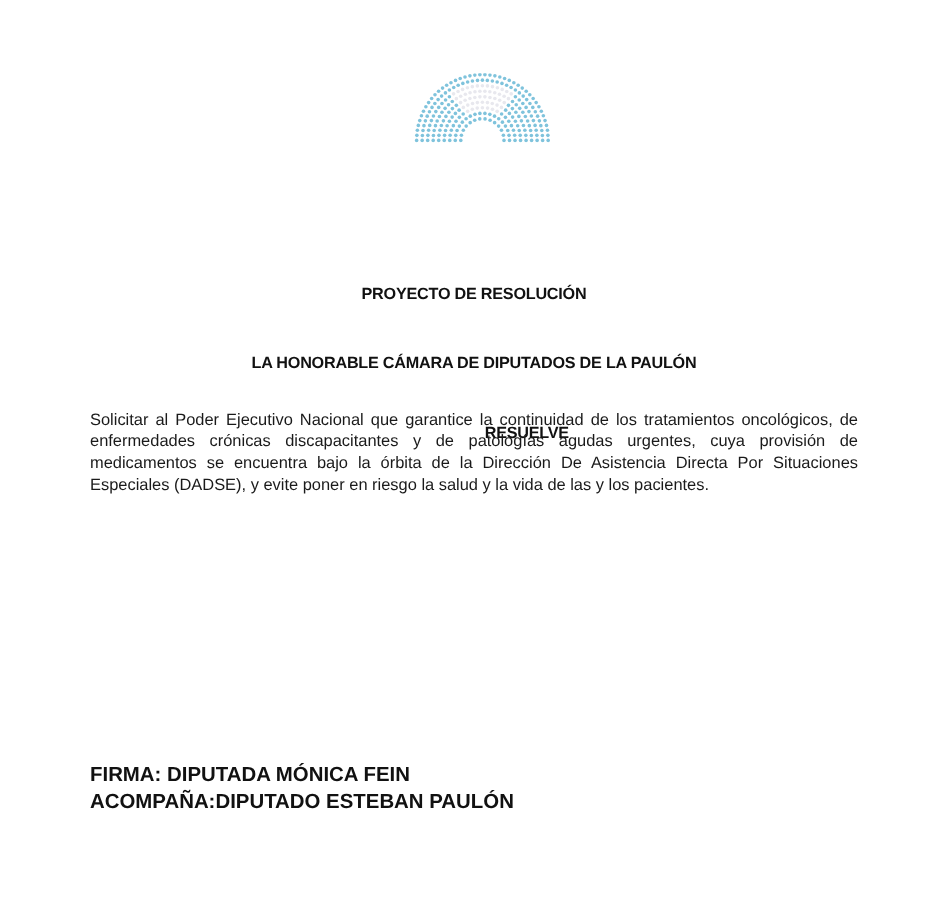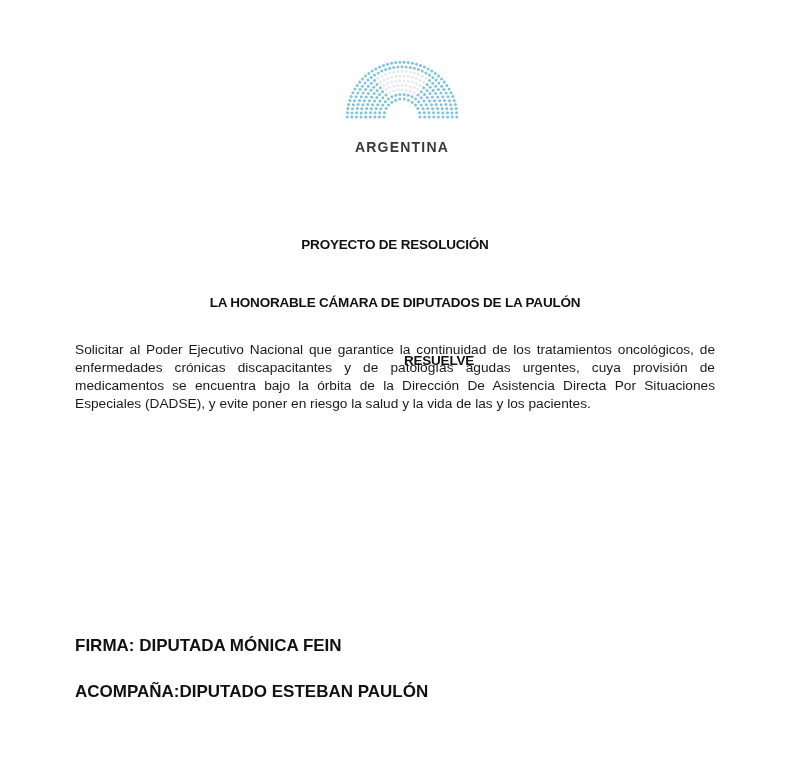--- a/index.html
+++ b/index.html
@@ -270,23 +270,22 @@
       <circle cx="104.8" cy="24.5" r="1.5" fill="#7fc3dc"></circle>
       <circle cx="107.1" cy="28.0" r="1.5" fill="#7fc3dc"></circle>
       <circle cx="109.1" cy="31.7" r="1.5" fill="#7fc3dc"></circle>
       <circle cx="110.8" cy="35.5" r="1.5" fill="#7fc3dc"></circle>
       <circle cx="112.2" cy="39.5" r="1.5" fill="#7fc3dc"></circle>
       <circle cx="113.4" cy="43.5" r="1.5" fill="#7fc3dc"></circle>
       <circle cx="114.2" cy="47.6" r="1.5" fill="#7fc3dc"></circle>
       <circle cx="114.6" cy="51.8" r="1.5" fill="#7fc3dc"></circle>
       <circle cx="114.8" cy="56.0" r="1.5" fill="#7fc3dc"></circle>
     </svg>
-  <div class="logo-sub">ARGENTINA</div>
 </div>
 
 <div class="heading" style="top:189px;">PROYECTO DE RESOLUCIÓN</div>
 <div class="heading" style="top:247px;">LA HONORABLE CÁMARA DE DIPUTADOS DE LA PAULÓN</div>
 <div class="heading" style="top:305px;padding-left:44px;">RESUELVE</div>
 
 <div class="body-text">Solicitar al Poder Ejecutivo Nacional que garantice la continuidad de los tratamientos oncológicos, de enfermedades crónicas discapacitantes y de patologías agudas urgentes, cuya provisión de medicamentos se encuentra bajo la órbita de la Dirección De Asistencia Directa Por Situaciones Especiales (DADSE), y evite poner en riesgo la salud y la vida de las y los pacientes.</div>
 
 <div class="sig" style="top:636px;">FIRMA: DIPUTADA MÓNICA FEIN</div>
-<div class="sig" style="top:682px;">ACOMPAÑA:DIPUTADO ESTEBAN PAULÓN</div>
+<div class="sig" style="top:658px;">ACOMPAÑA:DIPUTADO ESTEBAN PAULÓN</div>
 
 </body></html>

